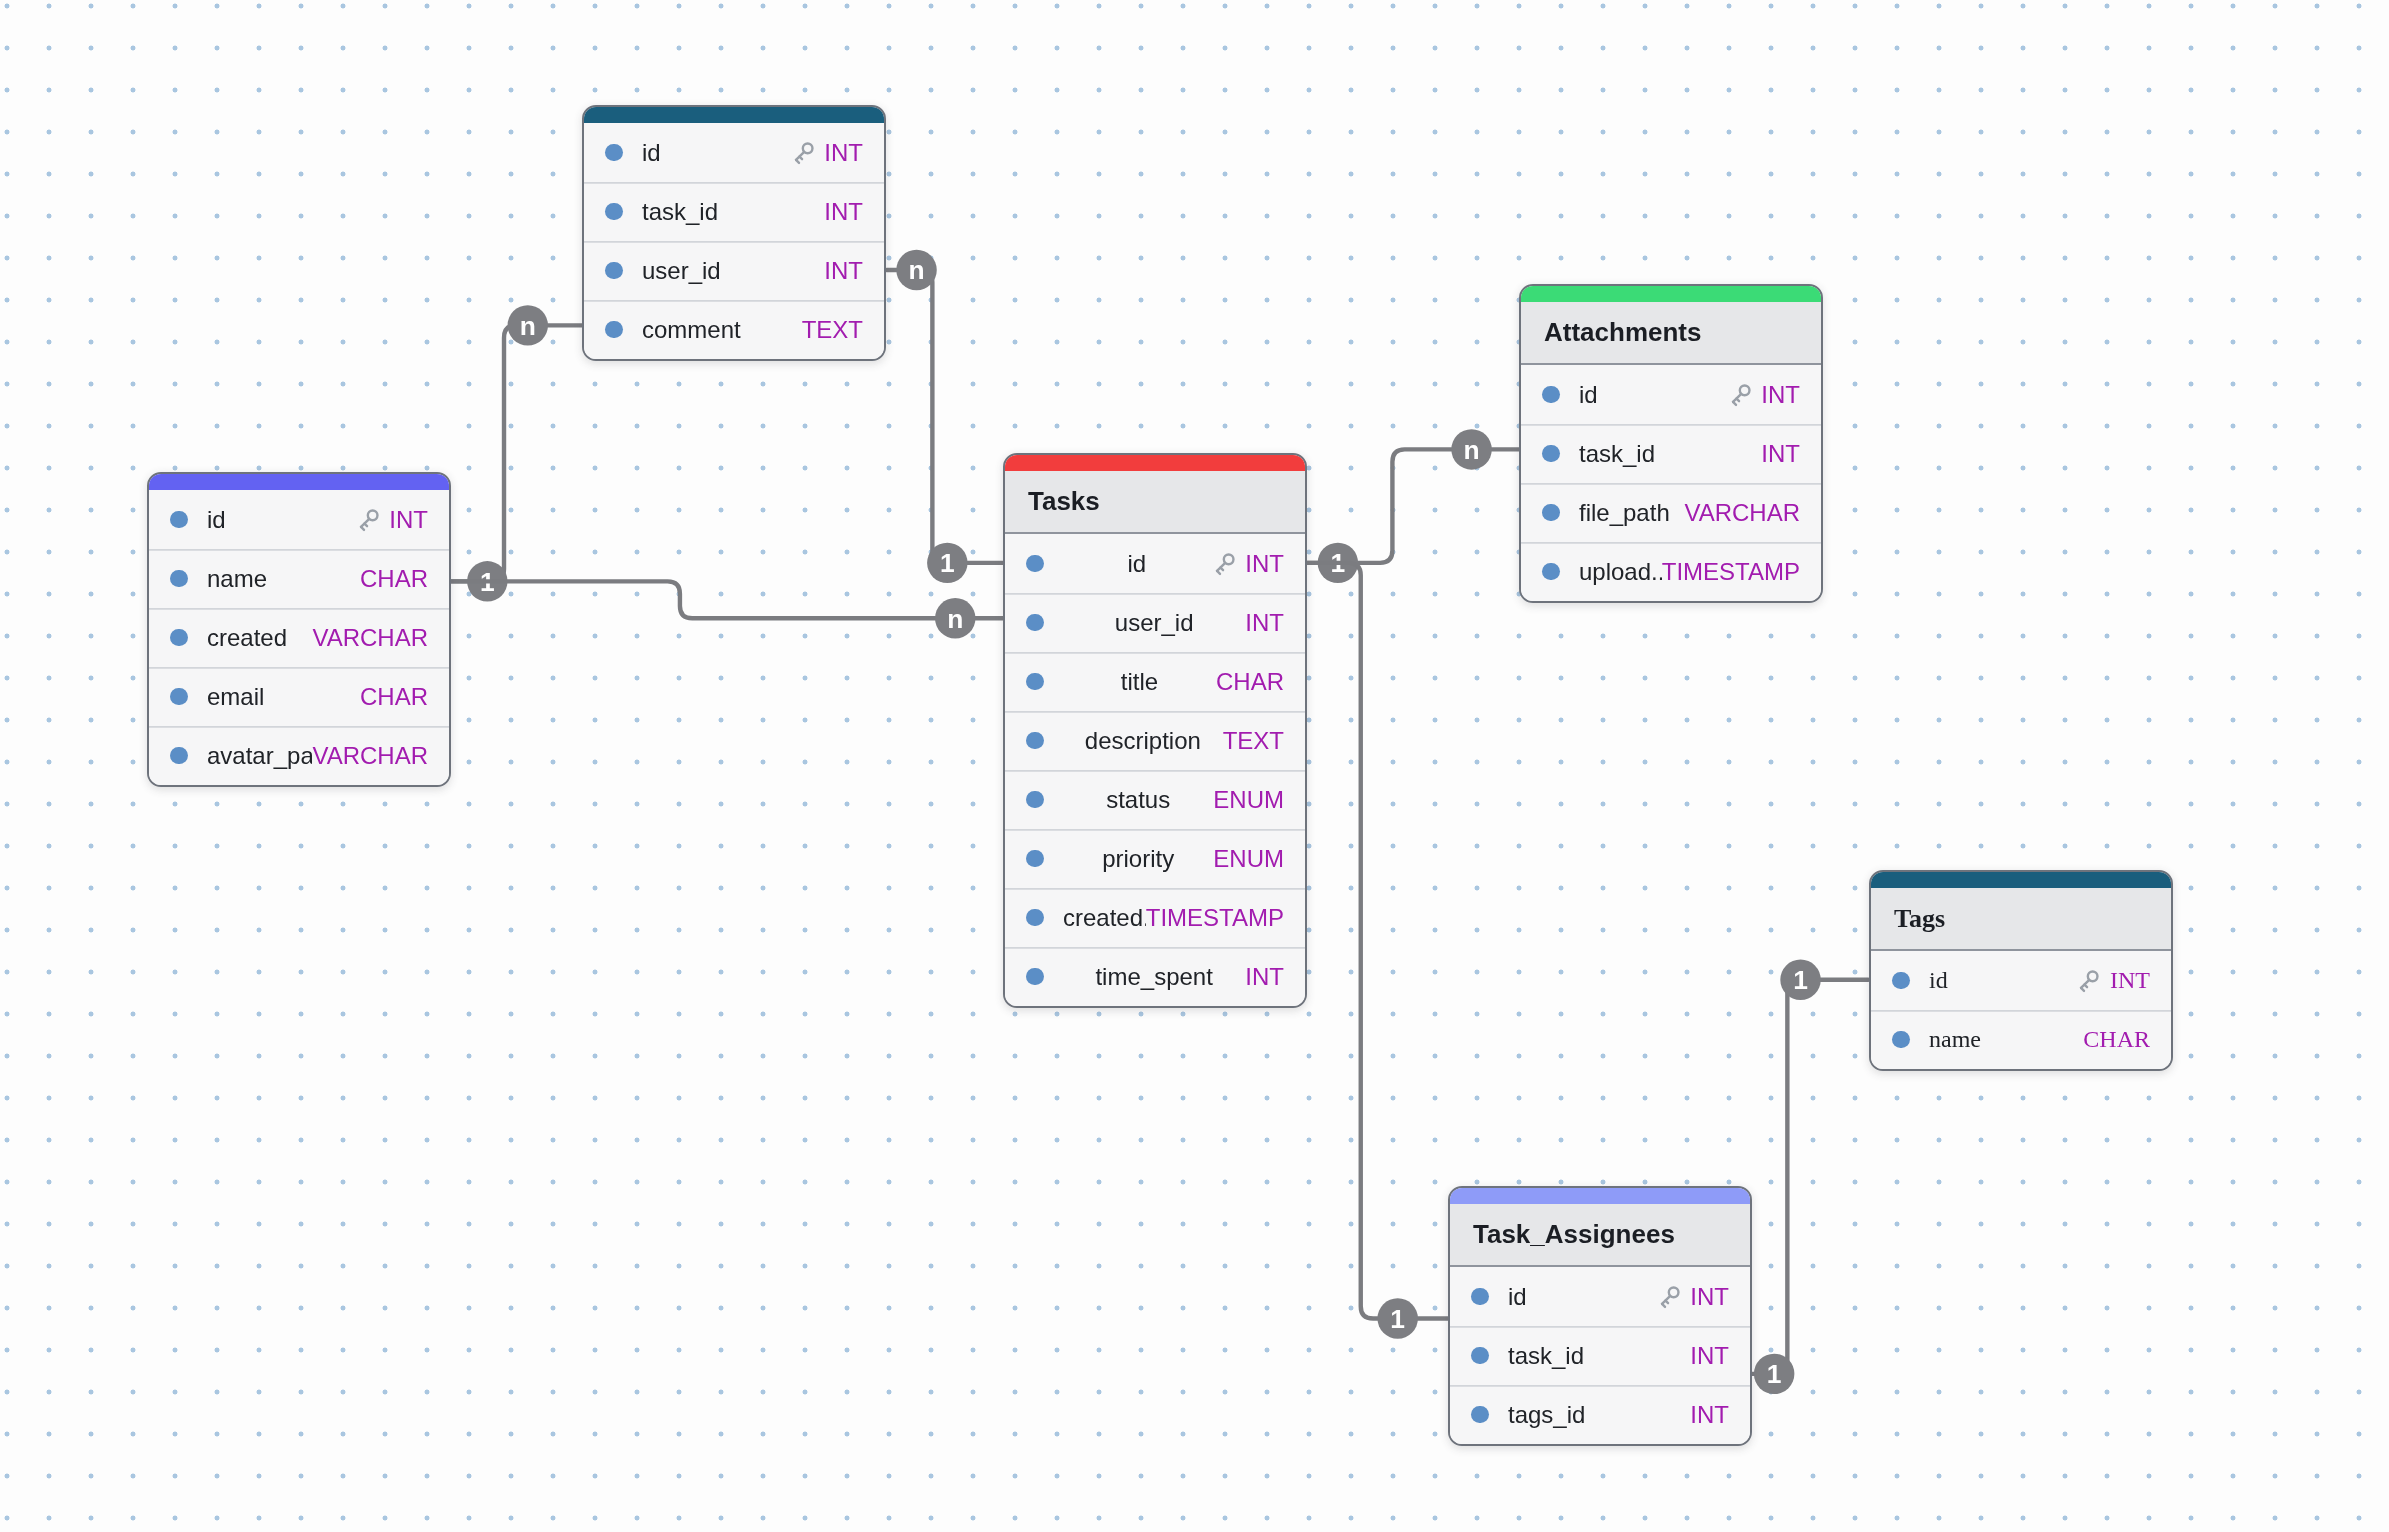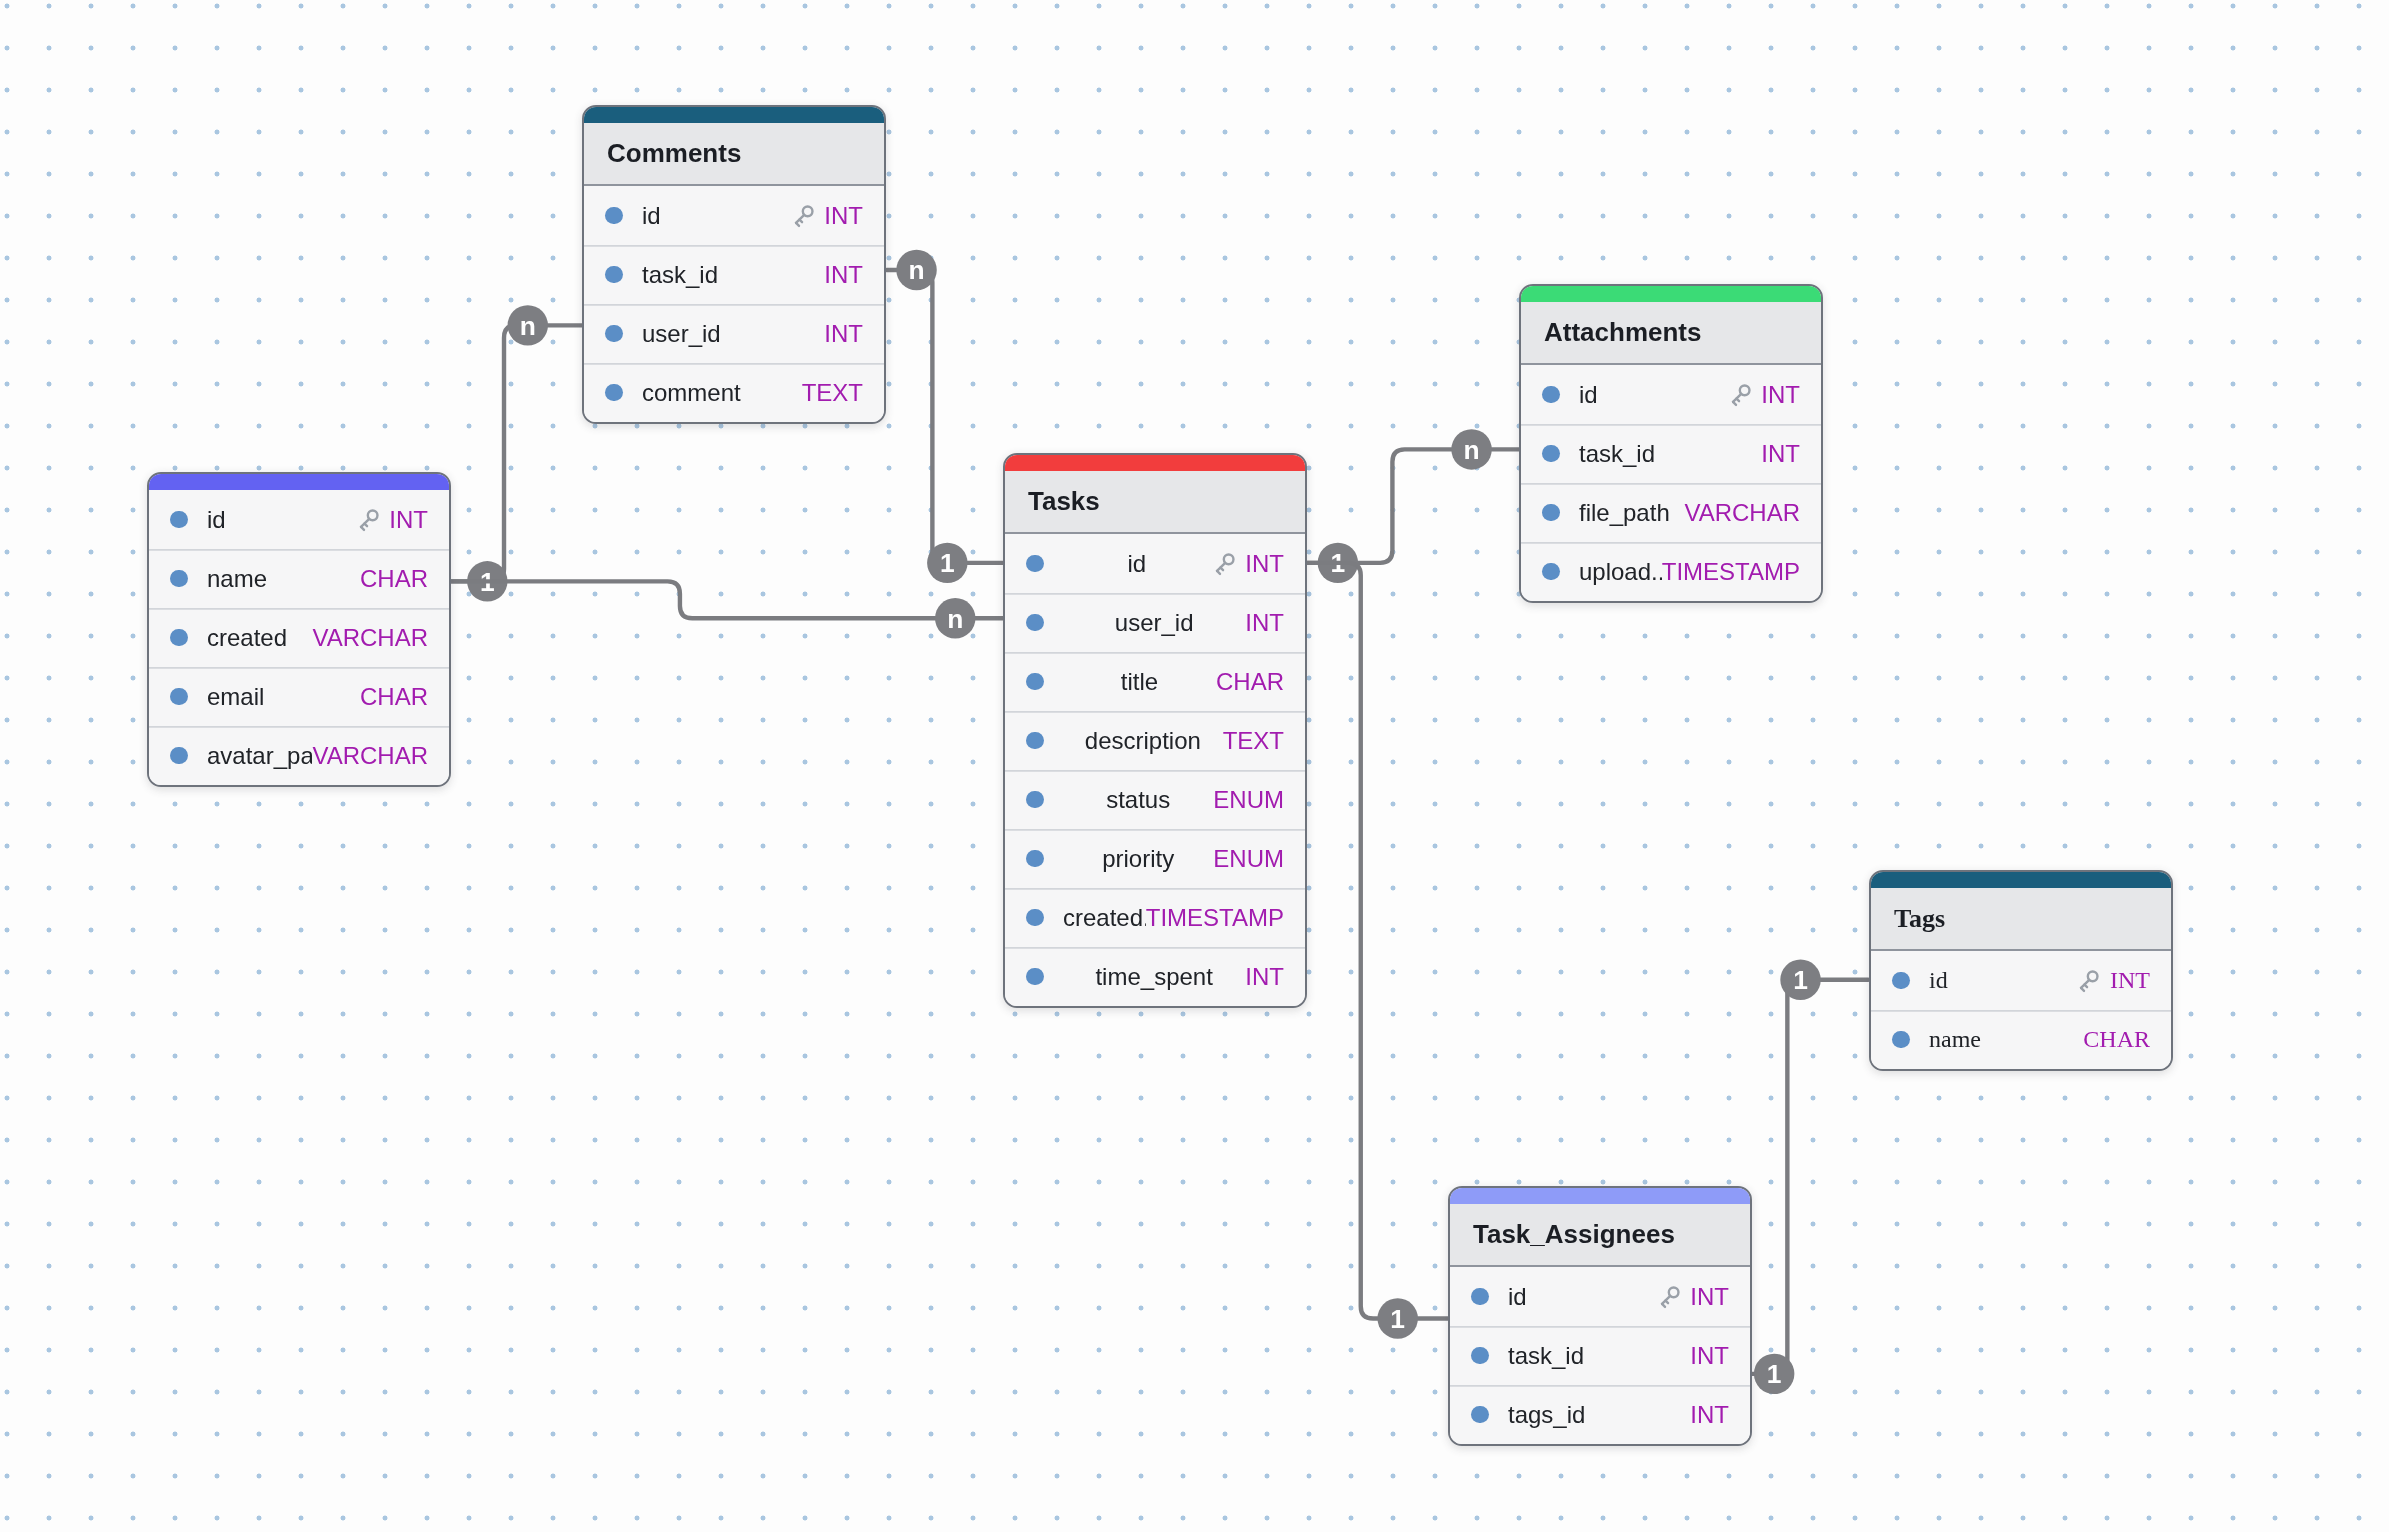--- a/index.html
+++ b/index.html
@@ -88,23 +88,20 @@
         <circle cx="2017" cy="1561.5" r="23" class="badge-circle"></circle>
         <text x="2017" y="1561.5" dy="0.36em" class="badge-text">1</text>
       </g>
       <g>
         <circle cx="2047" cy="1113.5" r="23" class="badge-circle"></circle>
         <text x="2047" y="1113.5" dy="0.36em" class="badge-text">1</text>
       </g>
     </svg>
 <div class="tbl" style="left: 582px; top: 105px;">
       <div class="tbl-accent" style="background: rgb(26, 94, 125);"></div>
-      <div class="tbl-title">
-        <span>Comments</span>
-      </div>
       <div class="row">
         <span class="dot" style="background: rgb(91, 142, 198);"></span>
         <span class="fname">id</span>
         <svg class="keyicon" viewBox="0 0 28 28" width="26" height="26">
           <g fill="none" stroke="#9aa0a8" stroke-width="2.6" stroke-linecap="round" stroke-linejoin="round">
             <circle cx="19" cy="9" r="5.2"></circle>
             <path d="M15.3 12.7 L6.5 21.5"></path>
             <path d="M6.5 21.5 L9.7 24.7"></path>
             <path d="M10.2 17.8 L13 20.6"></path>
           </g>

